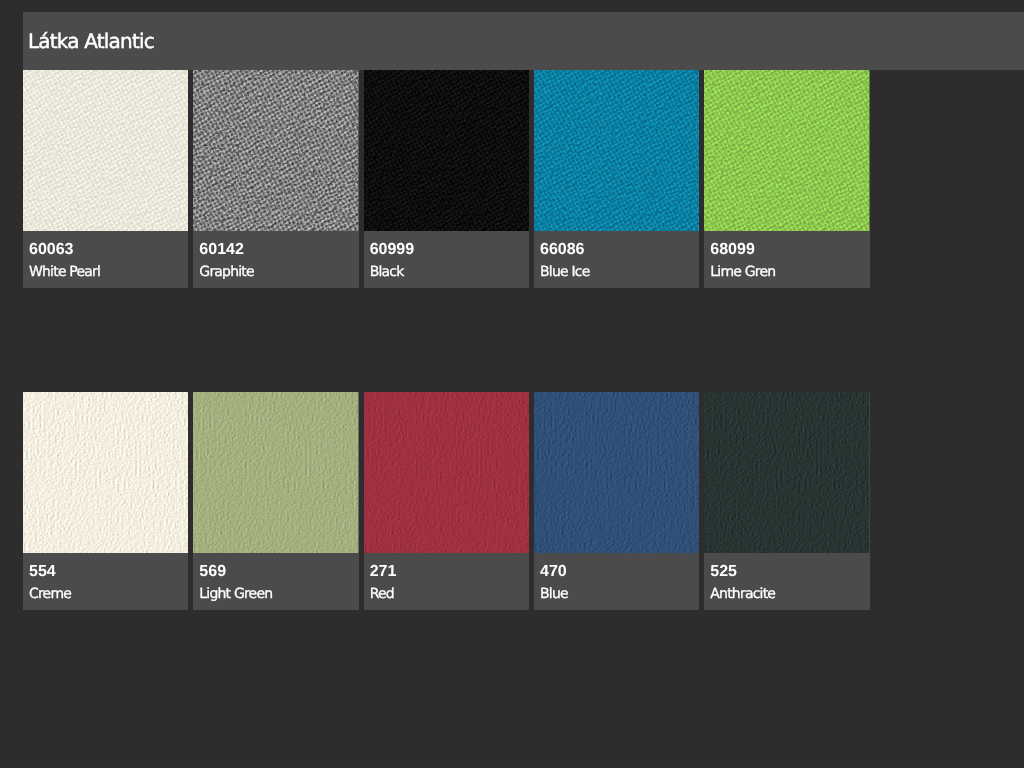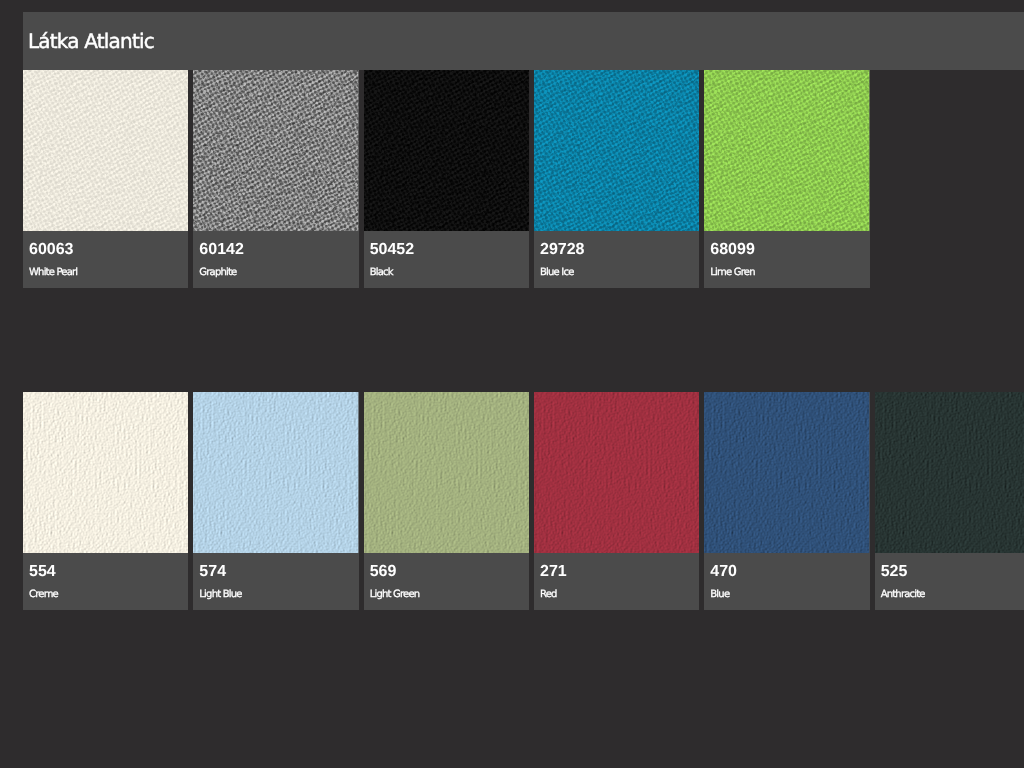--- a/index.html
+++ b/index.html
@@ -14,21 +14,21 @@
   .sec-title{-webkit-text-stroke:0.45px #fff;}
   .name{-webkit-text-stroke:0.3px #fff;}
   .section{position:absolute;left:6px;width:1012px;padding-left:17px;}
   .sec-header{height:58px;background:#4b4b4b;color:#fff;position:relative;}
   .sec-title{position:absolute;left:5px;top:19px;font-size:20px;letter-spacing:-0.8px;line-height:20px;white-space:nowrap;}
   .grid{display:flex;gap:5px;}
   .card{width:165.33px;background:#4b4b4b;}
   .swatch{width:165.33px;height:161px;display:block;}
   .meta{position:relative;height:57px;color:#fff;}
   .code{position:absolute;left:6px;top:11px;font-family:"Liberation Sans", sans-serif;font-size:16px;font-weight:bold;letter-spacing:0px;line-height:16px;}
-  .name{position:absolute;left:6px;top:34px;font-size:10px;letter-spacing:-0.8px;line-height:15px;}
+  .name{position:absolute;left:6px;top:34px;font-size:14px;letter-spacing:-0.8px;line-height:15px;}
 </style>
 </head>
 <body>
 
 <svg width="0" height="0" style="position:absolute" aria-hidden="true">
   <defs id="filterdefs">
     <clipPath id="swatchClip">
         <rect x="0" y="0" width="165.33" height="161"></rect>
       </clipPath>
     <pattern id="weavePattern" width="5.6" height="5.6" patternUnits="userSpaceOnUse" patternTransform="rotate(16)">
@@ -243,32 +243,32 @@
             <div class="name">Graphite</div>
           </div>
         </div>
         <div class="card">
           <svg class="swatch" viewBox="0 0 165.33 161" preserveAspectRatio="none">
             <g clip-path="url(#swatchClip)">
               <rect x="-8" y="-8" width="181.33" height="177" fill="url(#weavePattern)" filter="url(#tex0_2)"></rect>
             </g>
           </svg>
           <div class="meta">
-            <div class="code">50452</div>
+            <div class="code">60999</div>
             <div class="name">Black</div>
           </div>
         </div>
         <div class="card">
           <svg class="swatch" viewBox="0 0 165.33 161" preserveAspectRatio="none">
             <g clip-path="url(#swatchClip)">
               <rect x="-8" y="-8" width="181.33" height="177" fill="url(#weavePattern)" filter="url(#tex0_3)"></rect>
             </g>
           </svg>
           <div class="meta">
-            <div class="code">29728</div>
+            <div class="code">66086</div>
             <div class="name">Blue Ice</div>
           </div>
         </div>
         <div class="card">
           <svg class="swatch" viewBox="0 0 165.33 161" preserveAspectRatio="none">
             <g clip-path="url(#swatchClip)">
               <rect x="-8" y="-8" width="181.33" height="177" fill="url(#weavePattern)" filter="url(#tex0_4)"></rect>
             </g>
           </svg>
           <div class="meta">
@@ -282,31 +282,20 @@
     <div class="grid" id="grid1">
         <div class="card">
           <svg class="swatch" viewBox="0 0 165.33 161" preserveAspectRatio="none">
             <g clip-path="url(#swatchClip)">
               <rect x="-8" y="-8" width="181.33" height="177" fill="#f4efe1" filter="url(#tex1_0)"></rect>
             </g>
           </svg>
           <div class="meta">
             <div class="code">554</div>
             <div class="name">Creme</div>
-          </div>
-        </div>
-        <div class="card">
-          <svg class="swatch" viewBox="0 0 165.33 161" preserveAspectRatio="none">
-            <g clip-path="url(#swatchClip)">
-              <rect x="-8" y="-8" width="181.33" height="177" fill="#b4d2e6" filter="url(#tex1_1)"></rect>
-            </g>
-          </svg>
-          <div class="meta">
-            <div class="code">574</div>
-            <div class="name">Light Blue</div>
           </div>
         </div>
         <div class="card">
           <svg class="swatch" viewBox="0 0 165.33 161" preserveAspectRatio="none">
             <g clip-path="url(#swatchClip)">
               <rect x="-8" y="-8" width="181.33" height="177" fill="#a3b17f" filter="url(#tex1_2)"></rect>
             </g>
           </svg>
           <div class="meta">
             <div class="code">569</div>

